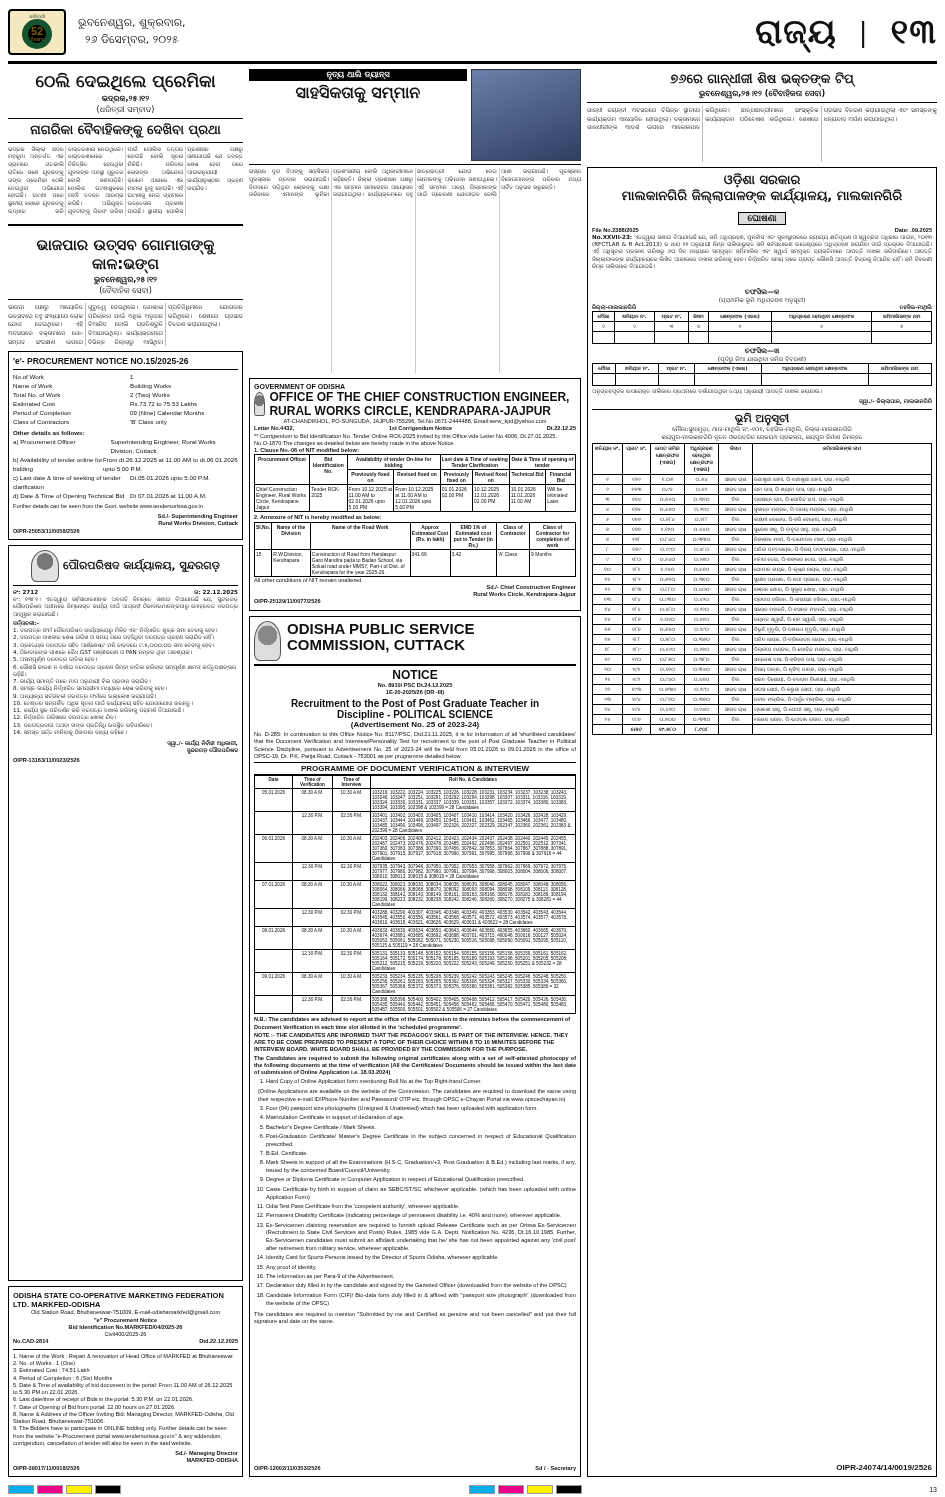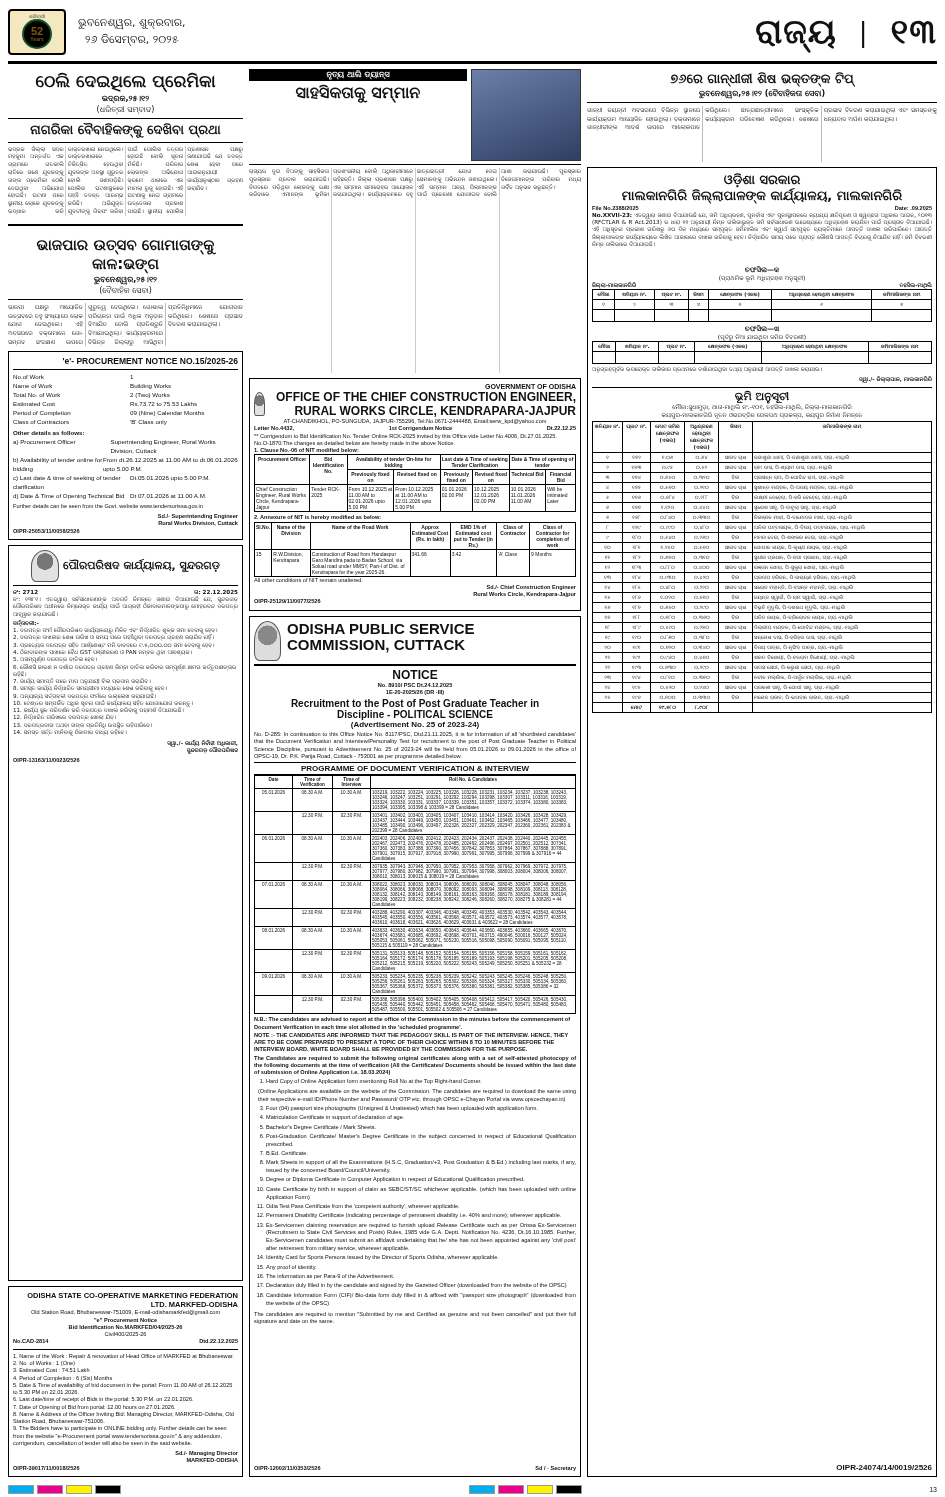--- a/index.html
+++ b/index.html
@@ -26,21 +26,21 @@
   }
   .badge {
     width: 58px; height: 46px;
     border: 2px solid #000; border-radius: 4px;
     display:flex; flex-direction:column; align-items:center; justify-content:center;
     background: #f3e8c0;
     font-size: 7px; line-height: 1.05; text-align:center;
   }
   .badge .circle {
     width: 30px; height: 30px; border-radius: 50%;
-    border: 2px solid #14532d; background:#000000;
+    border: 6px solid #14532d; background:#000000;
     display:flex;flex-direction:column;align-items:center;justify-content:center;
     font-size: 11px; font-weight: bold; color:#7a5a10;
   }
   .badge .yrs { font-size: 5px; }
   .masthead-center { font-size: 11px; text-align:center; line-height:1.5; }
   .masthead-right {
     font-size: 34px; font-weight: bold; letter-spacing: 1px;
     display:flex; align-items:center; gap:22px;
   }
   .masthead-right .sep { font-size: 26px; font-weight: normal; }
@@ -89,21 +89,21 @@
   .fsw { width:26px; height:9px; border:1px solid #999; }
   .notice-title { font-size: 10px; font-weight: bold; text-align:center; }
   .pgm { font-size: 8px; font-weight:bold; text-align:center; border-top:1px solid #000; border-bottom:1px solid #000; padding:1px 0; margin-top:2px;}
   ol.numlist { margin: 2px 0 2px 12px; padding:0; font-size: 5.6px; line-height:1.4; }
   ol.numlist li { margin-bottom: 1.5px; text-align: justify; }
   .kv { font-size: 6.2px; line-height:1.45; }
   .kv .row { display:flex; }
   .kv .row .k { width: 52%; }
   .flex { display:flex; }
   .between { justify-content: space-between; }
-  .mini-title { font-size:7px; font-weight:bold; text-align:right;}
+  .mini-title { font-size:7px; font-weight:bold; text-align:left;}
   .banner { background:#000; color:#fff; font-size:8px; text-align:center; padding:1px 0; font-weight:bold;}
   .odia { font-family: "DejaVu Sans", sans-serif; }
 </style>
 </head>
 <body>
 
 <div class="page">
 
   <div class="masthead">
     <div style="display:flex;align-items:center;gap:12px;">
@@ -471,20 +471,23 @@
       <div>
         <h3 class="t odia" style="font-size:13px">୭୬ରେ ଗାନ୍ଧୀଜୀ ଶିଷ ଭକ୍ତଙ୍କ ଟିପ୍</h3>
         <div class="sub odia b">ଭୁବନେଶ୍ୱର,୨୫।୧୨ (ବୈବାହିକତା ସେବା)</div>
         <div class="hr"></div>
         <div class="news-cols3 odia" style="height:56px;overflow:hidden">ଗାନ୍ଧୀ ଜୟନ୍ତୀ ଅବସରରେ ବିଭିନ୍ନ ସ୍ଥାନରେ କାର୍ଯ୍ୟକ୍ରମ ଆୟୋଜିତ ହୋଇଥିଲା। ବକ୍ତାମାନେ ଗାନ୍ଧୀଜୀଙ୍କ ଆଦର୍ଶ ଉପରେ ଆଲୋକପାତ କରିଥିଲେ। ଛାତ୍ରଛାତ୍ରୀମାନେ ସାଂସ୍କୃତିକ କାର୍ଯ୍ୟକ୍ରମ ପରିବେଷଣ କରିଥିଲେ। ଶେଷରେ ପ୍ରସାଦ ବିତରଣ କରାଯାଇଥିଲା ଏବଂ ସମସ୍ତଙ୍କୁ ଧନ୍ୟବାଦ ଅର୍ପଣ କରାଯାଇଥିଲା।</div>
       </div>
 
       <div class="box" style="flex:1;display:flex;flex-direction:column">
         <div class="center b odia" style="font-size:13px">ଓଡ଼ିଶା ସରକାର</div>
         <div class="center b odia" style="font-size:13px;line-height:1.25">ମାଲକାନଗିରି ଜିଲ୍ଲାପାଳଙ୍କ କାର୍ଯ୍ୟାଳୟ, ମାଲକାନଗିରି</div>
+        <div class="center" style="margin:2px 0">
+          <span class="odia" style="display:inline-block;border:1px solid #000;background:#ddd;padding:0 8px;font-size:9px;font-weight:bold">ଘୋଷଣା</span>
+        </div>
         <div class="flex between xsmall b">
           <span>File No.2388/2025</span>
           <span>Date: .09.2025</span>
         </div>
         <div class="xsmall odia" style="text-align:justify">
           <span class="b">No.XXVII-23:</span>
           <span>ଏତଦ୍ଦ୍ୱାରା ଜଣାଇ ଦିଆଯାଉଛି ଯେ, ଜମି ଅଧିଗ୍ରହଣ, ପୁନର୍ବାସ ଏବଂ ପୁନଃସ୍ଥାପନରେ ନ୍ୟାଯ୍ୟ କ୍ଷତିପୂରଣ ଓ ସ୍ୱଚ୍ଛତା ଅଧିକାର ଆଇନ, ୨୦୧୩ (RFCTLAR &amp; R Act.2013) ର ଧାରା ୧୧ ଅନୁଯାୟୀ ନିମ୍ନ ତାଲିକାଭୁକ୍ତ ଜମି ସର୍ବସାଧାରଣ ଉଦ୍ଦେଶ୍ୟରେ ଅଧିଗ୍ରହଣ କରାଯିବା ପାଇଁ ପ୍ରସ୍ତାବ ଦିଆଯାଇଛି। ଏହି ଅଧିସୂଚନା ପ୍ରକାଶ ତାରିଖରୁ ୬୦ ଦିନ ମଧ୍ୟରେ ସମ୍ପୃକ୍ତ ଜମିମାଲିକ ଏବଂ ସ୍ୱାର୍ଥ ସମ୍ପୃକ୍ତ ବ୍ୟକ୍ତିମାନେ ଆପତ୍ତି ଦାଖଲ କରିପାରିବେ। ଆପତ୍ତି ଜିଲ୍ଲାପାଳଙ୍କ କାର୍ଯ୍ୟାଳୟରେ ଲିଖିତ ଆକାରରେ ଦାଖଲ କରିବାକୁ ହେବ। ନିର୍ଦ୍ଧାରିତ ସମୟ ପରେ ପ୍ରାପ୍ତ କୌଣସି ଆପତ୍ତି ବିଚାରକୁ ନିଆଯିବ ନାହିଁ। ଜମି ବିବରଣୀ ନିମ୍ନ ତାଲିକାରେ ଦିଆଯାଇଛି।</span>
         </div>
 
         <div class="center b odia" style="font-size:7px;margin-top:18px">ତଫସିଲ—କ</div>

